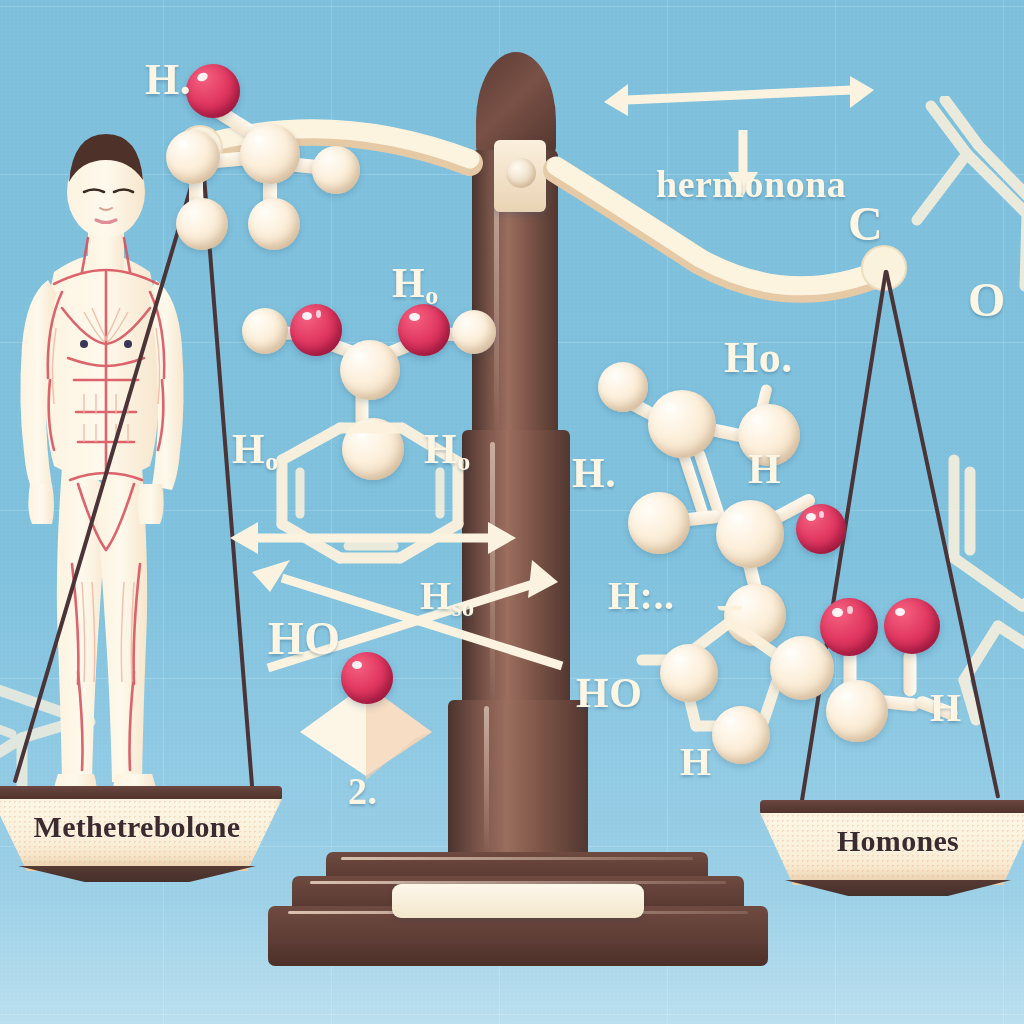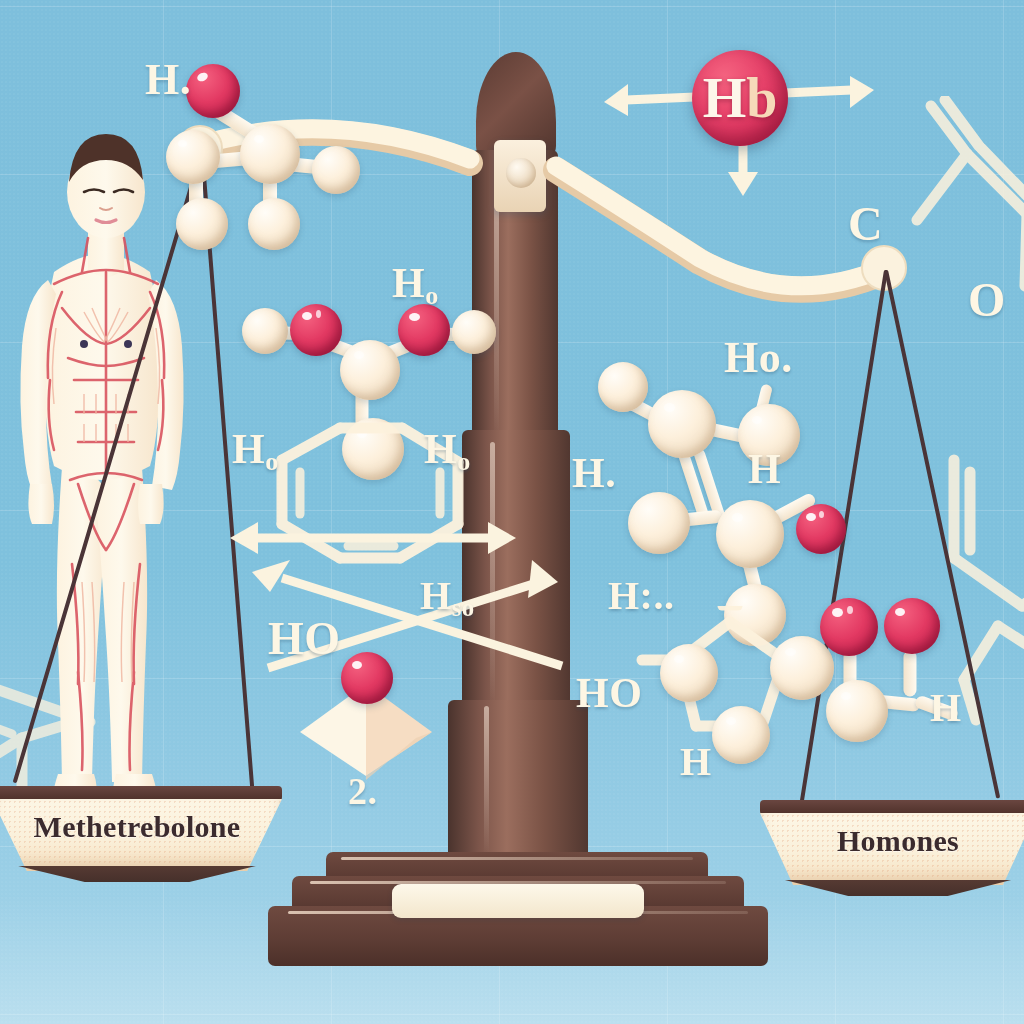--- a/index.html
+++ b/index.html
@@ -521,23 +521,21 @@
       <polygon points="246,8 246,40 270,22"></polygon>
     </svg>
   </div>
   <div class="arrow" style="left:718px;top:128px;">
     <svg width="50" height="70" viewBox="0 0 50 70">
       <line x1="25" y1="2" x2="25" y2="48"></line>
       <polygon points="10,44 40,44 25,68"></polygon>
     </svg>
   </div>
 
-  <div class="hb-ball" style="left:692px;top:50px;width:96px;height:96px;">
-    <span class="hb-text"><span>H</span><span class="b2">b</span></span>
-  </div>
+  <div class="clabel" style="left:656px;top:165px;font-size:38px;">hermonona</div>
 
   <div class="clabel" style="left:145px;top:58px;font-size:44px;">H.</div>
 
   <div class="clabel" style="left:392px;top:262px;font-size:42px;"><span>H</span><span class="sub">o</span></div>
 
   <div class="clabel" style="left:232px;top:428px;font-size:42px;"><span>H</span><span class="sub">o</span></div>
 
   <div class="clabel" style="left:424px;top:428px;font-size:42px;"><span>H</span><span class="sub">o</span></div>
 
   <div class="clabel" style="left:268px;top:616px;font-size:46px;">HO</div>

